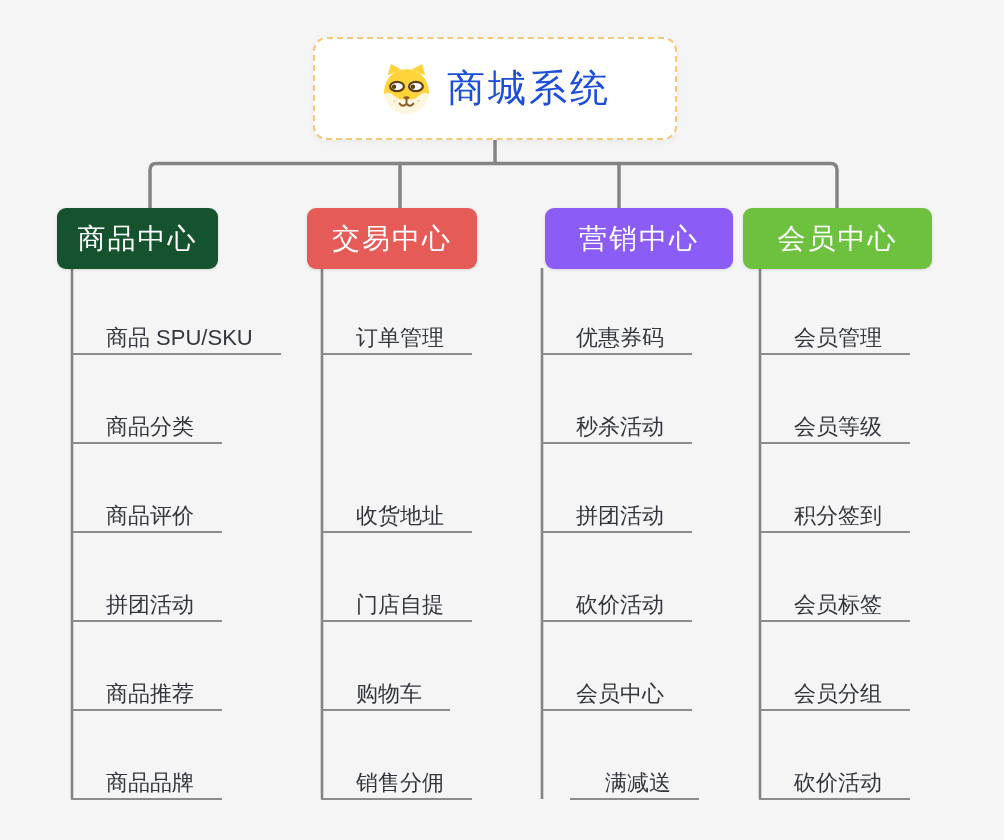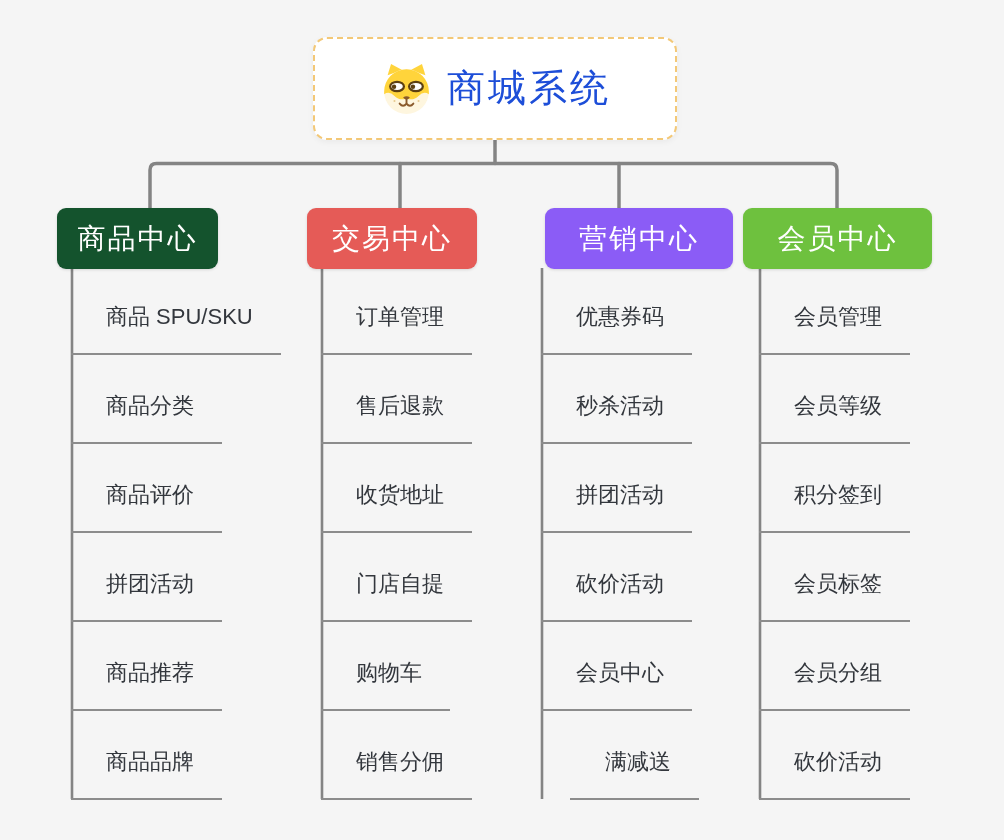--- a/index.html
+++ b/index.html
@@ -46,21 +46,21 @@
   .b1{left:307px;width:170px;background:#E55B57;}
   .b2{left:525px;width:188px;background:#8b5cf6;margin-left:20px;}
   .b3{left:743px;width:189px;background:#6EC13E;}
 
   
   .item{
     position:absolute;
     box-sizing:border-box;
     height:46px;
     display:flex;align-items:flex-end;
-    padding:0 28px 21px 35px;
+    padding:0 28px 0 35px;
     border-bottom:2px solid #8C8C8C;
     font-size:22px;
     color:#33373D;
     white-space:nowrap;
     cursor:pointer;
   }
 </style>
 </head>
 <body>
 
@@ -124,21 +124,20 @@
   </div>
 
   <div class="item" style="left:71px;top:309px">商品 SPU/SKU</div>
   <div class="item" style="left:71px;top:398px">商品分类</div>
   <div class="item" style="left:71px;top:487px">商品评价</div>
   <div class="item" style="left:71px;top:576px">拼团活动</div>
   <div class="item" style="left:71px;top:665px">商品推荐</div>
   <div class="item" style="left:71px;top:754px">商品品牌</div>
 
   <div class="item" style="left:321px;top:309px">订单管理</div>
-  <div class="item" style="left:321px;top:398px">售后退款</div>
   <div class="item" style="left:321px;top:487px">收货地址</div>
   <div class="item" style="left:321px;top:576px">门店自提</div>
   <div class="item" style="left:321px;top:665px">购物车</div>
   <div class="item" style="left:321px;top:754px">销售分佣</div>
 
   <div class="item" style="left:541px;top:398px">秒杀活动</div>
   <div class="item" style="left:541px;top:309px">优惠券码</div>
   <div class="item" style="left:541px;top:487px">拼团活动</div>
   <div class="item" style="left:541px;top:576px">砍价活动</div>
   <div class="item" style="left:541px;top:665px">会员中心</div>

